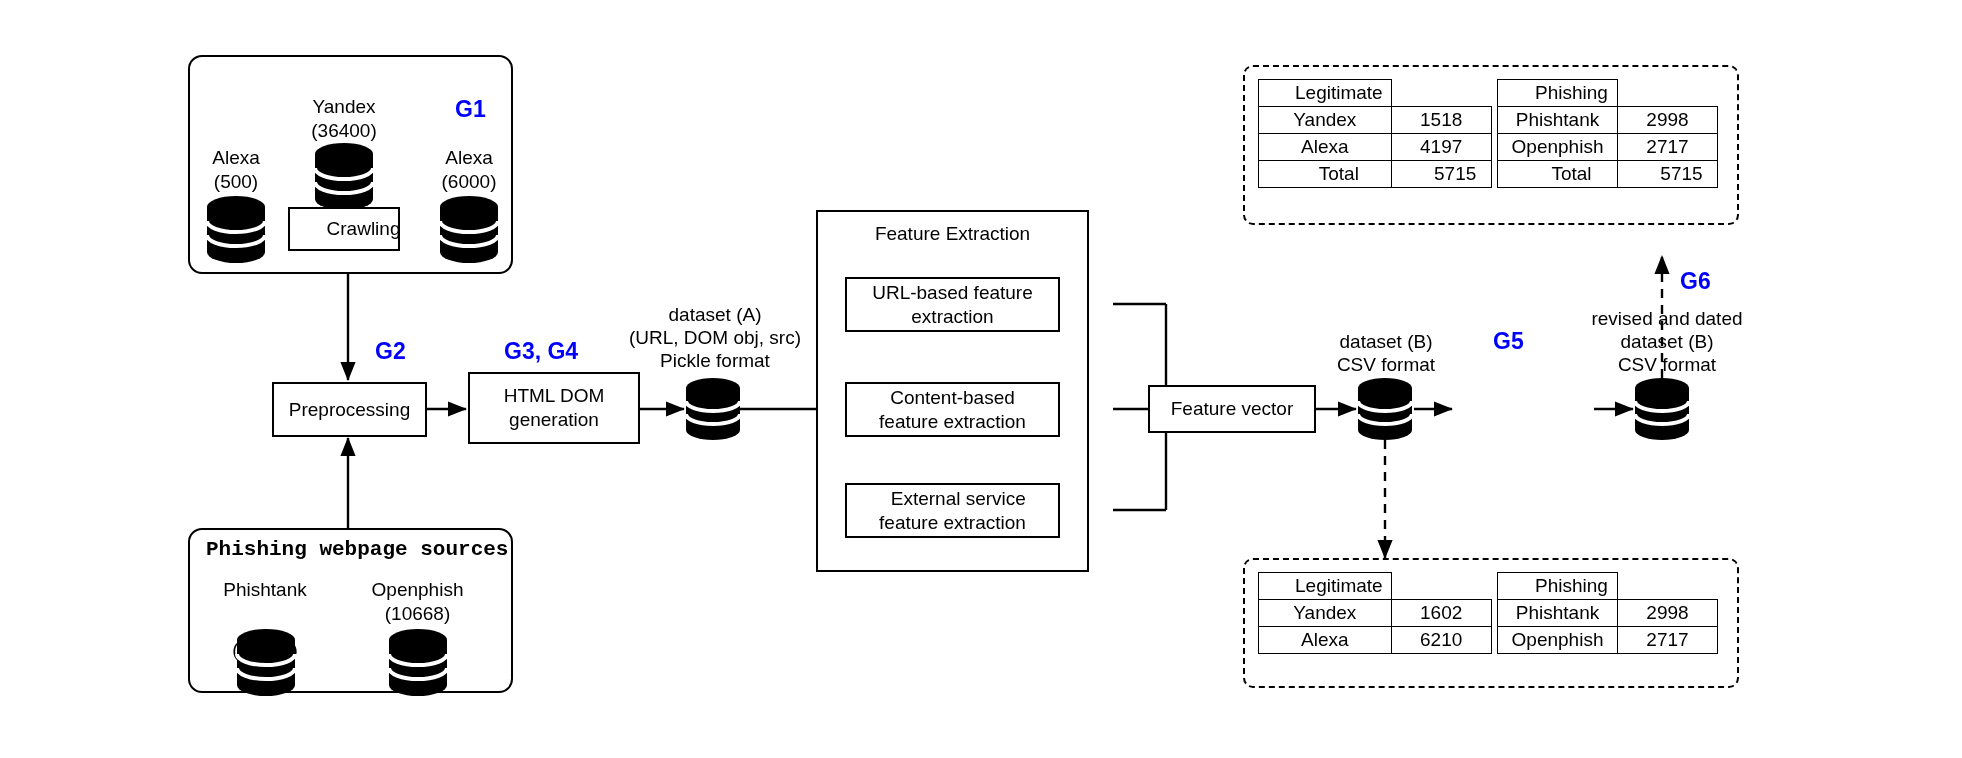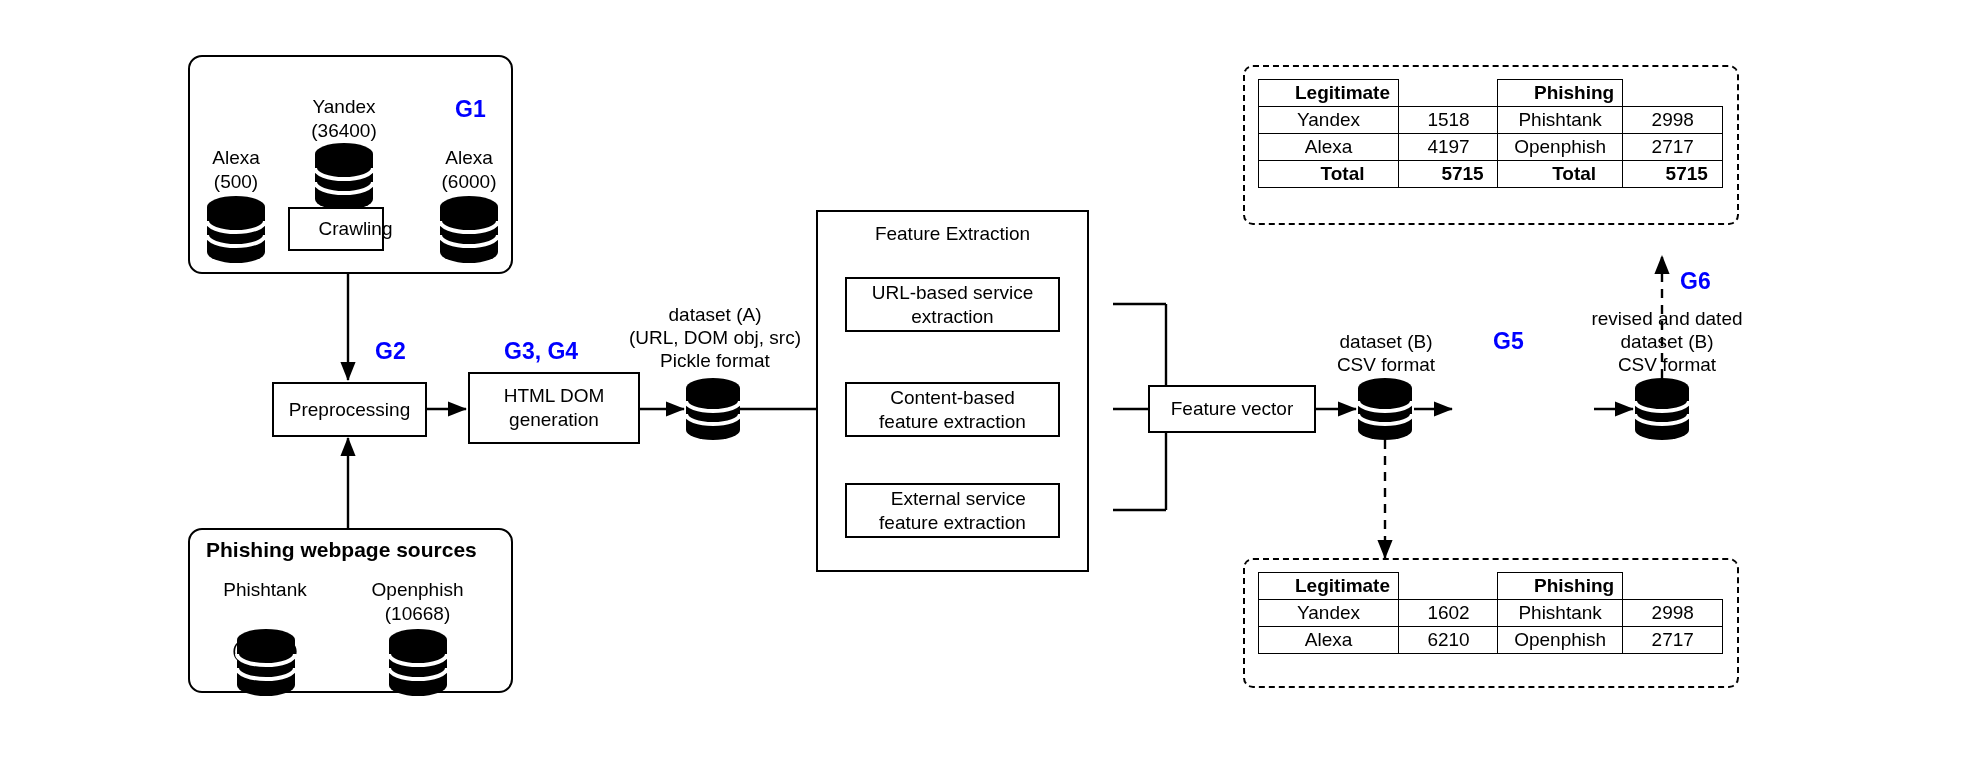--- a/index.html
+++ b/index.html
@@ -12,21 +12,21 @@
   .bold{font-weight:bold;}
   .gtag{position:absolute;color:#0000ff;font-weight:bold;font-size:23px;white-space:nowrap;}
   .rbox{position:absolute;box-sizing:border-box;border:2.5px solid #000;border-radius:14px;background:#fff;}
   .sbox{position:absolute;box-sizing:border-box;border:2px solid #000;background:#fff;
         display:flex;align-items:center;justify-content:center;text-align:center;
         font-size:19px;line-height:1.25;white-space:pre;}
   .dbox{position:absolute;box-sizing:border-box;border:2.5px dashed #000;border-radius:10px;background:#fff;}
   .tbl{position:absolute;border-collapse:collapse;background:#fff;font-size:19px;}
   .tbl td{border:1.6px solid #000;padding:2px 8px;text-align:center;height:27px;
           box-sizing:border-box;white-space:nowrap;}
-  .tbl td.hd{font-weight:bold;padding-left:36px;}
+  .tbl td.hd{font-weight:normal;padding-left:36px;}
   .tbl td.lab{width:120px;}
   .tbl td.val{width:100px;}
   .tbl td.blank{border:none;}
   svg{position:absolute;left:0;top:0;overflow:visible;}
   .cyl{position:absolute;}
 </style>
 </head>
 <body>
 
 <div id="stage">
@@ -120,24 +120,24 @@
         <ellipse cx="31" cy="12" rx="29" ry="11"></ellipse>
       <rect x="2" y="12" width="58" height="45"></rect>
       <ellipse cx="31" cy="57" rx="29" ry="11"></ellipse>
       <g stroke="#fff" stroke-width="4" fill="none">
         <path d="M2,26 A29,11 0 0 0 60,26"></path>
           <path d="M2,40 A29,11 0 0 0 60,40"></path>
       </g>
     </g>
   </svg>
 
-  <div class="sbox" style="left:288px;top:207px;width:96px;height:44px;padding-left:39px;">Crawling</div>
+  <div class="sbox" style="left:288px;top:207px;width:112px;height:44px;padding-left:39px;">Crawling</div>
 
   <div class="rbox" style="left:188px;top:528px;width:325px;height:165px;"></div>
-  <div class="txt bold" style="left:206px;top:537px;width:300px;text-align:left;font-size:21px;">Phishing webpage sources</div>
+  <div class="txt bold" style="left:206px;top:537px;width:300px;text-align:left;font-size:21px;font-family:Liberation Mono, monospace;">Phishing webpage sources</div>
 
   <div class="txt" style="left:205px;top:578px;width:120px;">Phishtank</div>
   <div class="txt" style="left:205px;top:602px;width:120px;margin-top:36px;">(16167)</div>
 
   <div class="txt" style="left:355px;top:578px;width:125px;">Openphish</div>
   <div class="txt" style="left:355px;top:602px;width:125px;">(10668)</div>
 
   <svg class="cyl" style="left:235px;top:628px;" width="62" height="68">
     <g fill="#000">
         <ellipse cx="31" cy="12" rx="29" ry="11"></ellipse>
@@ -179,21 +179,21 @@
       <g stroke="#fff" stroke-width="4" fill="none">
         <path d="M2,24 A27,10 0 0 0 56,24"></path>
           <path d="M2,37 A27,10 0 0 0 56,37"></path>
       </g>
     </g>
   </svg>
 
   <div class="abs" style="left:816px;top:210px;width:273px;height:362px;border:2.5px solid #000;background:#fff;"></div>
   <div class="txt" style="left:816px;top:222px;width:273px;">Feature Extraction</div>
 
-  <div class="sbox" style="left:845px;top:277px;width:215px;height:55px;">URL-based service
+  <div class="sbox" style="left:845px;top:277px;width:215px;height:55px;">URL-based feature
 extraction</div>
   <div class="sbox" style="left:845px;top:382px;width:215px;height:55px;">Content-based
 feature extraction</div>
   <div class="sbox" style="left:845px;top:483px;width:215px;height:55px;text-align:right;">External service
 feature extraction</div>
 
   <div class="sbox" style="left:1148px;top:385px;width:168px;height:48px;">Feature vector</div>
 
   <div class="txt" style="left:1308px;top:330px;width:156px;">dataset (B)
 CSV format</div>

